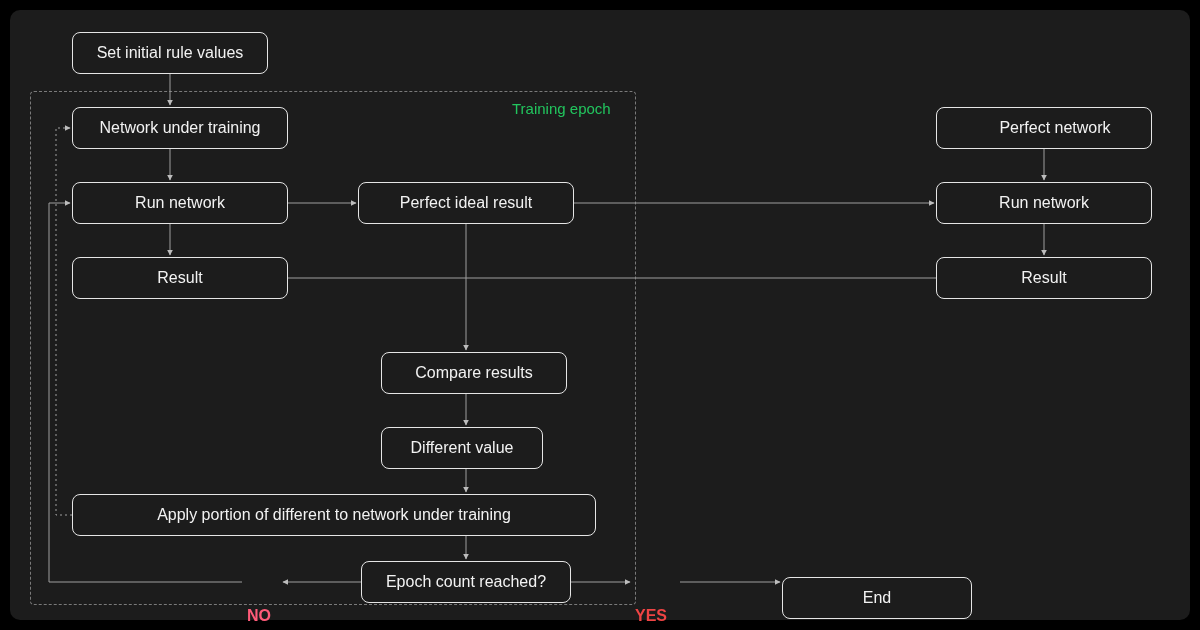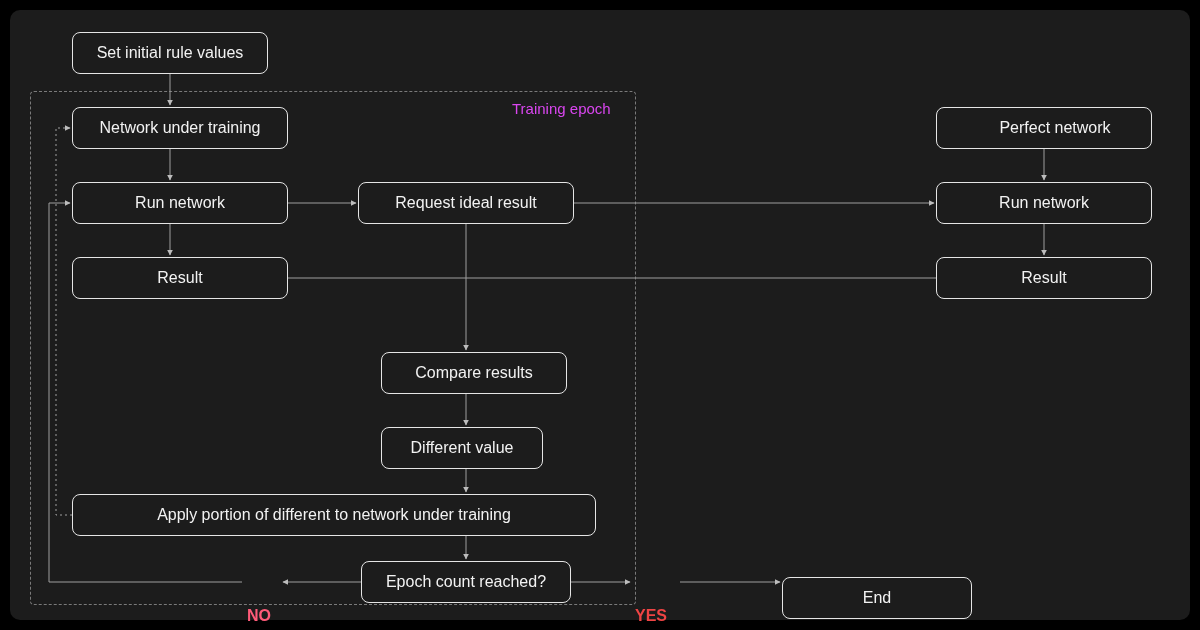--- a/index.html
+++ b/index.html
@@ -1,40 +1,40 @@
 <!DOCTYPE html>
 <html><head>
 <meta charset="utf-8">
 <style>
   html,body{margin:0;padding:0;width:1200px;height:630px;background:#000;overflow:hidden;}
   .canvas{position:absolute;left:10px;top:10px;width:1180px;height:610px;background:#1c1c1c;border-radius:10px;}
   svg{position:absolute;left:0;top:0;}
   .box{position:absolute;border:1px solid #e5e5e5;border-radius:8px;background:transparent;color:#f2f2f2;font-family:-apple-system,BlinkMacSystemFont,"Segoe UI",Helvetica,Arial,sans-serif;font-size:16px;display:flex;align-items:center;justify-content:center;padding:0 14px;box-sizing:border-box;white-space:nowrap;}
   .epoch-frame{position:absolute;border:1px dashed #7a7a7a;border-radius:4px;}
-  .epoch-label{position:absolute;color:#d946ef;font-family:-apple-system,BlinkMacSystemFont,"Segoe UI",Helvetica,Arial,sans-serif;font-size:15px;}
+  .epoch-label{position:absolute;color:#22c55e;font-family:-apple-system,BlinkMacSystemFont,"Segoe UI",Helvetica,Arial,sans-serif;font-size:15px;}
   .tag{position:absolute;font-family:-apple-system,BlinkMacSystemFont,"Segoe UI",Helvetica,Arial,sans-serif;font-weight:600;font-size:16px;margin-top:36px;}
   .tag.no{color:#ff5b79;}
   .tag.yes{color:#ef4444;}
 </style>
 </head>
 <body>
 <div class="canvas">
 
 <div class="epoch-frame" style="left:20px;top:81px;width:604px;height:512px;"></div>
 <div class="epoch-label" style="left:502px;top:90px;">Training epoch</div>
 
 <div class="box" style="left:62px;top:22px;width:196px;height:42px;">Set initial rule values</div>
 
 <div class="box" style="left:62px;top:97px;width:216px;height:42px;">Network under training</div>
 
 <div class="box" style="left:62px;top:172px;width:216px;height:42px;">Run network</div>
 
 <div class="box" style="left:62px;top:247px;width:216px;height:42px;">Result</div>
 
-<div class="box" style="left:348px;top:172px;width:216px;height:42px;">Request ideal result</div>
+<div class="box" style="left:348px;top:172px;width:216px;height:42px;">Perfect ideal result</div>
 
 <div class="box" style="left:371px;top:342px;width:186px;height:42px;">Compare results</div>
 
 <div class="box" style="left:371px;top:417px;width:162px;height:42px;text-align:center;">Different value</div>
 
 <div class="box" style="left:62px;top:484px;width:524px;height:42px;">Apply portion of different to network under training</div>
 
 <div class="box" style="left:351px;top:551px;width:210px;height:42px;">Epoch count reached?</div>
 
 <div class="box" style="left:926px;top:97px;width:216px;height:42px;padding-left:36px;">Perfect network</div>

